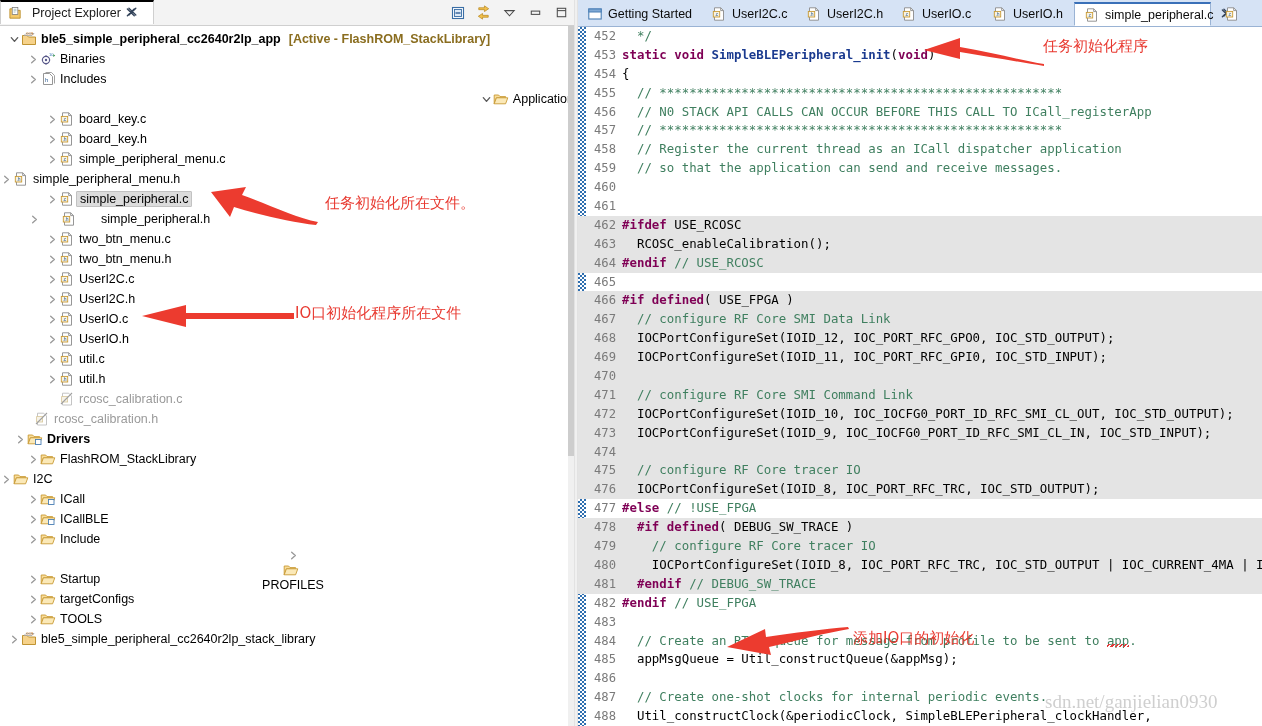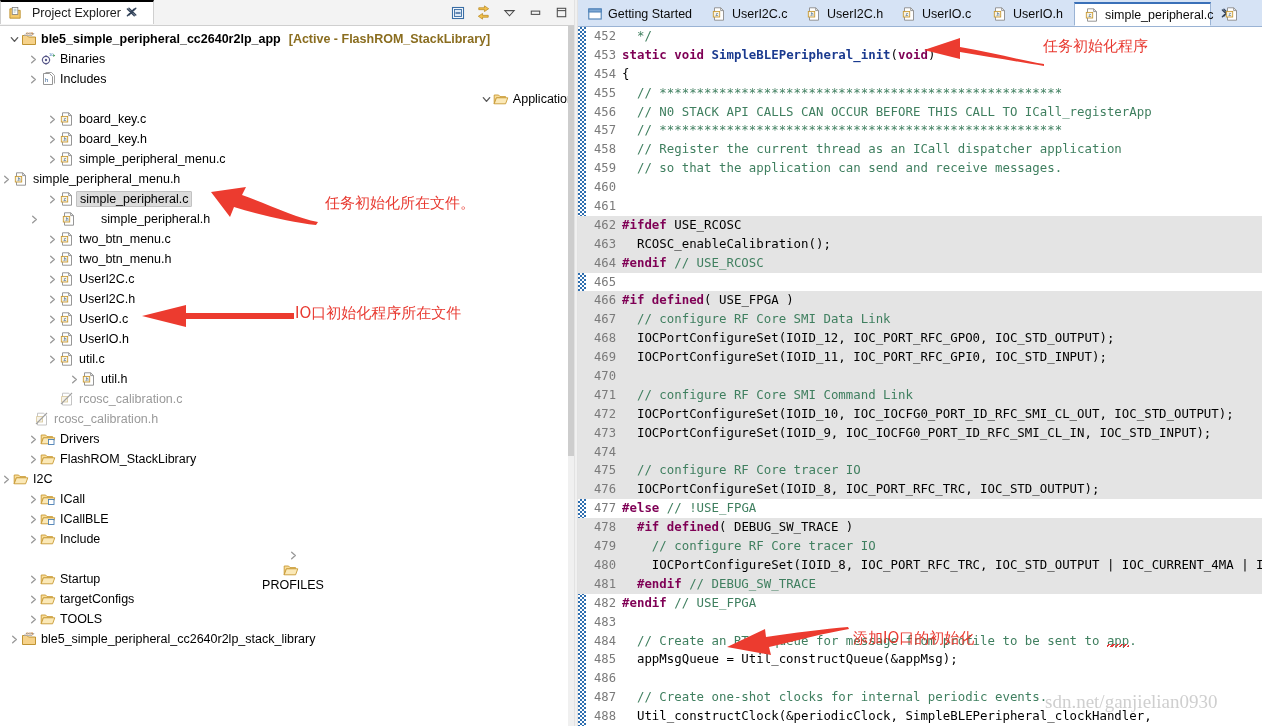--- a/index.html
+++ b/index.html
@@ -403,21 +403,21 @@
           <span class="ticon">
             <svg width="16" height="16" viewBox="0 0 16 16">
               <path d="M3.5 1.8h6.2l2.8 2.8v9.6h-9z" fill="#ffffff" stroke="#8a8a8a" stroke-width="0.9"></path>
               <path d="M9.7 1.8v2.8h2.8" fill="none" stroke="#8a8a8a" stroke-width="0.9"></path>
               <rect x="2.3" y="5.4" width="6.4" height="5.6" fill="#f8f2e2" stroke="#c89a34" stroke-width="0.9"></rect>
               <text x="3.4" y="9.8" font-size="5" fill="#2f5f96" font-family="sans-serif">.c</text>
             </svg>
           </span>
           <span><span class="tlabel">util.c</span></span>
         </div>
-        <div class="trow" style="padding-left: 68px;">
+        <div class="trow" style="padding-left: 46px;">
           <span class="twist">
             <svg width="11" height="11" viewBox="0 0 12 12">
               <path d="M4 2.5 L8 6 L4 9.5" fill="none" stroke="#9a9a9a" stroke-width="1.5" stroke-linecap="round" stroke-linejoin="round"></path>
             </svg>
           </span>
           <span class="ticon">
             <svg width="16" height="16" viewBox="0 0 16 16">
               <path d="M3.5 1.8h6.2l2.8 2.8v9.6h-9z" fill="#ffffff" stroke="#8a8a8a" stroke-width="0.9"></path>
               <path d="M9.7 1.8v2.8h2.8" fill="none" stroke="#8a8a8a" stroke-width="0.9"></path>
               <rect x="2.3" y="5.4" width="6.4" height="5.6" fill="#f8f2e2" stroke="#c89a34" stroke-width="0.9"></rect>
@@ -441,21 +441,21 @@
           <span class="twist"></span>
           <span class="ticon">
             <svg width="16" height="16" viewBox="0 0 16 16">
               <path d="M3.5 2.2h6.2l2.8 2.8v9h-9z" fill="#ffffff" stroke="#bdbdbd" stroke-width="0.9"></path>
               <rect x="2.6" y="5.6" width="6" height="5.4" fill="#f6f2e8" stroke="#d8c79a" stroke-width="0.8"></rect>
               <path d="M2 13 L13 2" stroke="#a0a0a0" stroke-width="1.1"></path>
             </svg>
           </span>
           <span><span class="tlabel dim">rcosc_calibration.h</span></span>
         </div>
-        <div class="trow" style="padding-left: 27px;">
+        <div class="trow" style="padding-left: 14px; font-weight: bold;">
           <span class="twist">
             <svg width="11" height="11" viewBox="0 0 12 12">
               <path d="M4 2.5 L8 6 L4 9.5" fill="none" stroke="#9a9a9a" stroke-width="1.5" stroke-linecap="round" stroke-linejoin="round"></path>
             </svg>
           </span>
           <span class="ticon">
             <svg width="16" height="16" viewBox="0 0 16 16">
               <path d="M1.2 4h4.4L7 5.6h5.6v1.2H3.4L1.2 12.8z" fill="#f9dd9a" stroke="#c89a34" stroke-width="0.9"></path>
               <path d="M3.4 6.8h11.4l-2.2 6H1.2z" fill="#fbe9b8" stroke="#c89a34" stroke-width="0.9"></path>
               <rect x="8.5" y="8.5" width="5.5" height="5" fill="#fff" stroke="#4a7fb5" stroke-width="0.9"></rect>

